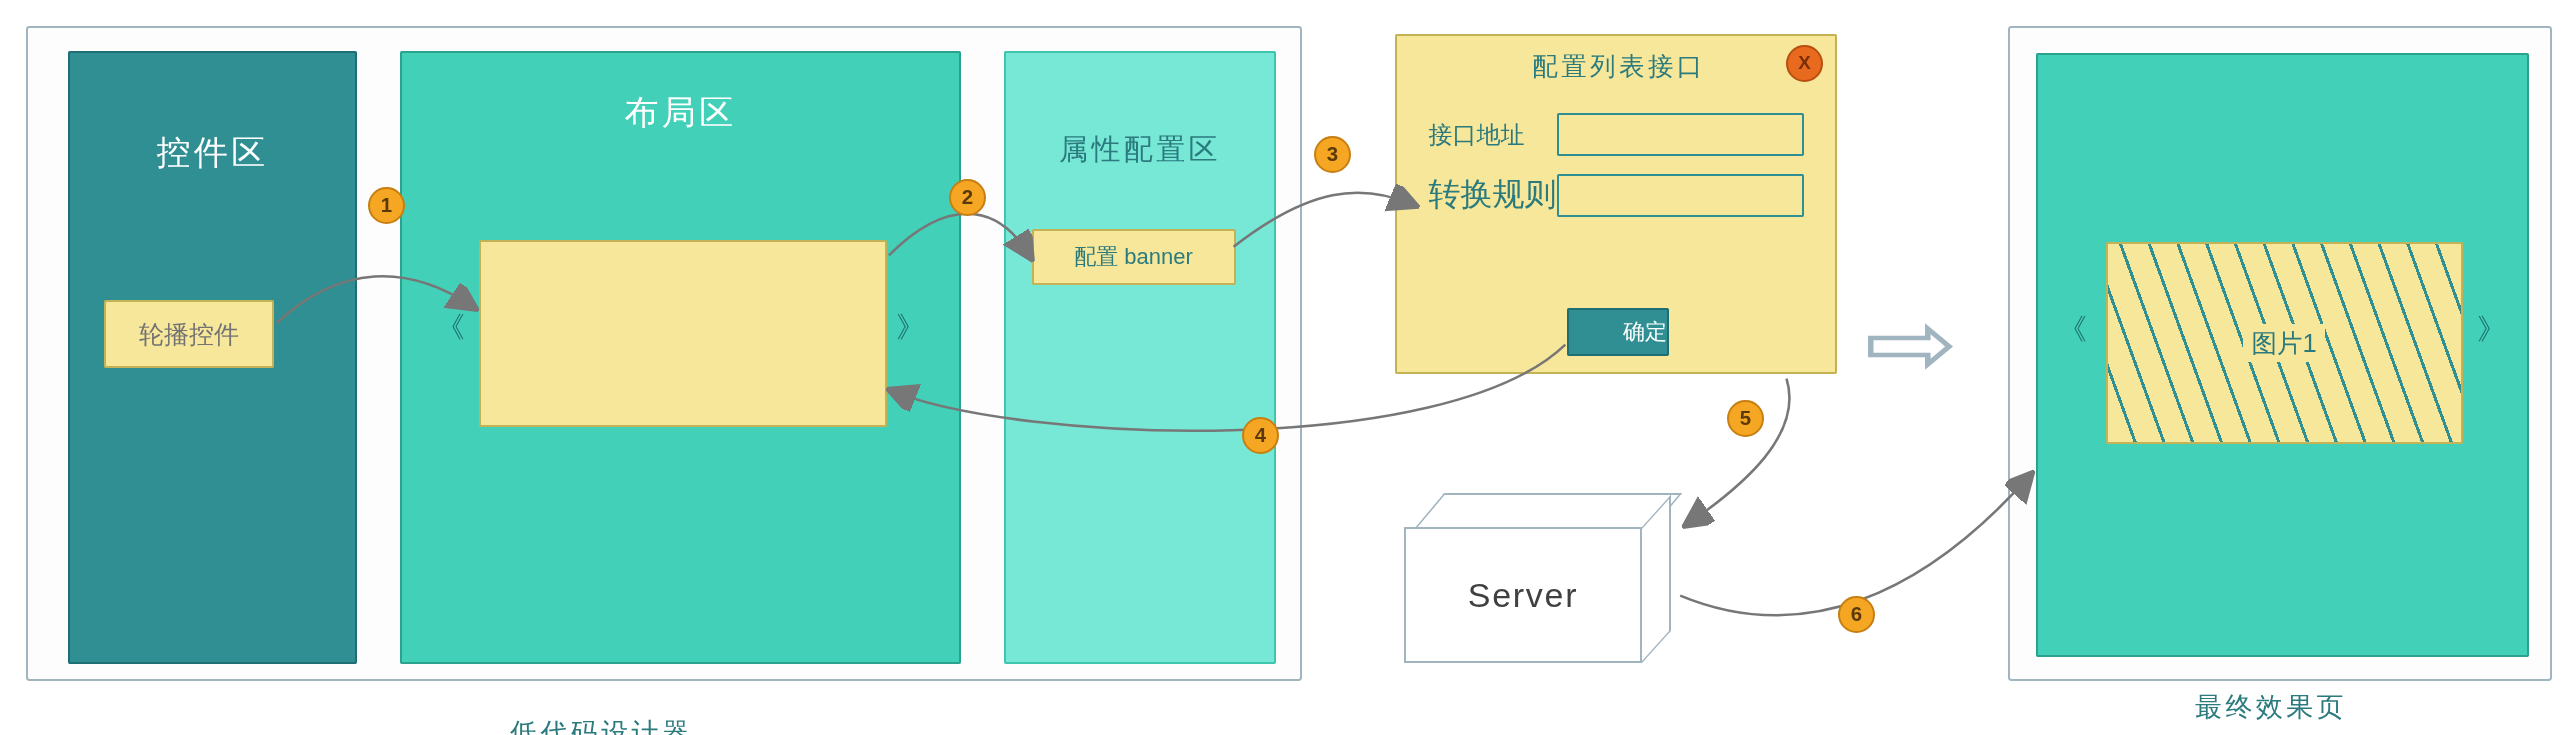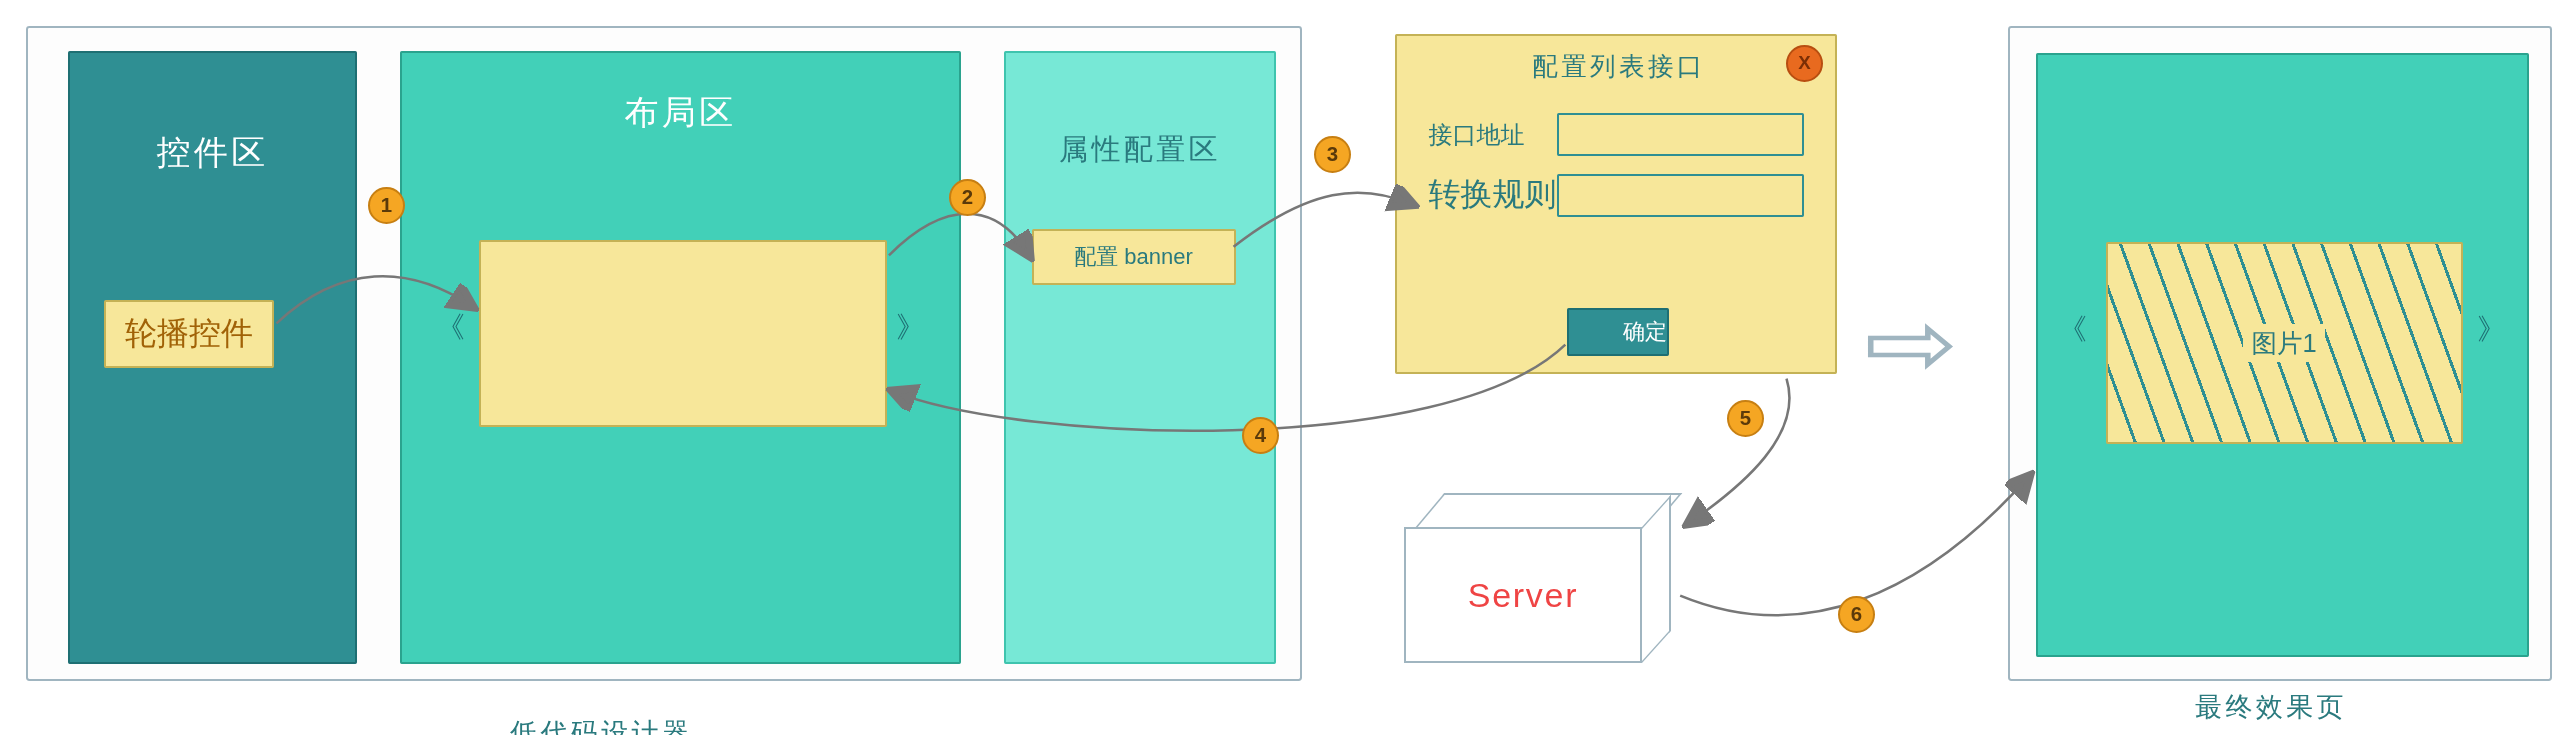--- a/index.html
+++ b/index.html
@@ -56,21 +56,21 @@
 <body>
 
 <div class="panel-border" style="position:absolute; left:25.5px; top:25.5px; width:1276px; height:655px; background:#fdfdfd;">
 </div>
 <div class="hand-text" style="position:absolute; left:510px; top:715px; color:#2a7a7e;">低代码设计器</div>
 
 <div class="sketch-box" style="left:68px; top:51px; width:289px; height:613px; background:#2f8f93; border-color:#1e6f73;">
   <div class="hand-text" style="color:#fff; text-align:center; margin-top:77px; font-size:34px;">控件区</div>
 
   <div class="sketch-box" style="left:34px; top:247px; width:170px; height:68px; background:#f7e79a; border-color:#c4b256; display:flex; align-items:center; justify-content:center;">
-    <span style="color:#a16207; font-size:32px;">轮播控件</span>
+    <span style="color:#737373; font-size:25px;">轮播控件</span>
   </div>
 </div>
 
 <div class="sketch-box" style="left:400px; top:51px; width:561px; height:613px; background:#42d0b8; border-color:#2aa38e;">
   <div class="hand-text" style="color:#fff; text-align:center; margin-top:37px; font-size:34px;">布局区</div>
 
   <div style="position:absolute; left:34px; top:255px; font-size:29px; color:#1e6f73;">《</div>
   <div class="sketch-box" style="left:77px; top:187px; width:408px; height:187px; background:#f7e79a; border-color:#c4b256;"></div>
   <div style="position:absolute; right:34px; top:255px; font-size:29px; color:#1e6f73;">》</div>
 </div>
@@ -102,21 +102,21 @@
 
   <div class="sketch-box" style="left:170px; top:272px; width:102px; height:48px; background:#2f8f93; border-color:#1e6f73; display:flex; align-items:center; justify-content:flex-end;">
     <span style="color:#fff; font-size:22px;">确定</span>
   </div>
 </div>
 
 <div style="position:absolute; left:1404px; top:493px; width:264px; height:170px;">
 
   <div style="position:absolute; left:25.5px; top:0; width:238px; height:34px; transform:skewX(-40deg); border:2.6px solid #a0b5c0; border-bottom:none; background:#fff;"></div>
   <div style="position:absolute; left:0; top:34px; width:238px; height:136px; border:2.6px solid #a0b5c0; background:#fff; display:flex; align-items:center; justify-content:center;">
-    <span class="hand-text" style="color:#ef4444; font-size:34px; letter-spacing:1.7px;">Server</span>
+    <span class="hand-text" style="color:#404040; font-size:34px; letter-spacing:1.7px;">Server</span>
   </div>
   <div style="position:absolute; left:238px; top:34px; width:29px; height:136px; transform:skewY(-48deg); transform-origin:top left; border:2.6px solid #a0b5c0; border-left:none; background:#fff;"></div>
 </div>
 
 <div style="position:absolute; left:1872px; top:289px; font-size:94px; color:#a0b5c0; transform:scaleX(1.2);">⇨</div>
 
 <div class="panel-border" style="position:absolute; left:2008px; top:25.5px; width:544px; height:655px; background:#fdfdfd;">
   <div class="sketch-box" style="left:25.5px; top:25.5px; width:493px; height:604px; background:#42d0b8; border-color:#2aa38e;">
     <div style="position:absolute; left:20.4px; top:255px; font-size:29px; color:#1e6f73;">《</div>
     <div class="sketch-box hatch" style="left:68px; top:187px; width:357px; height:202px; background-color:#f7e79a; border-color:#c4b256; display:flex; align-items:center; justify-content:center;">

